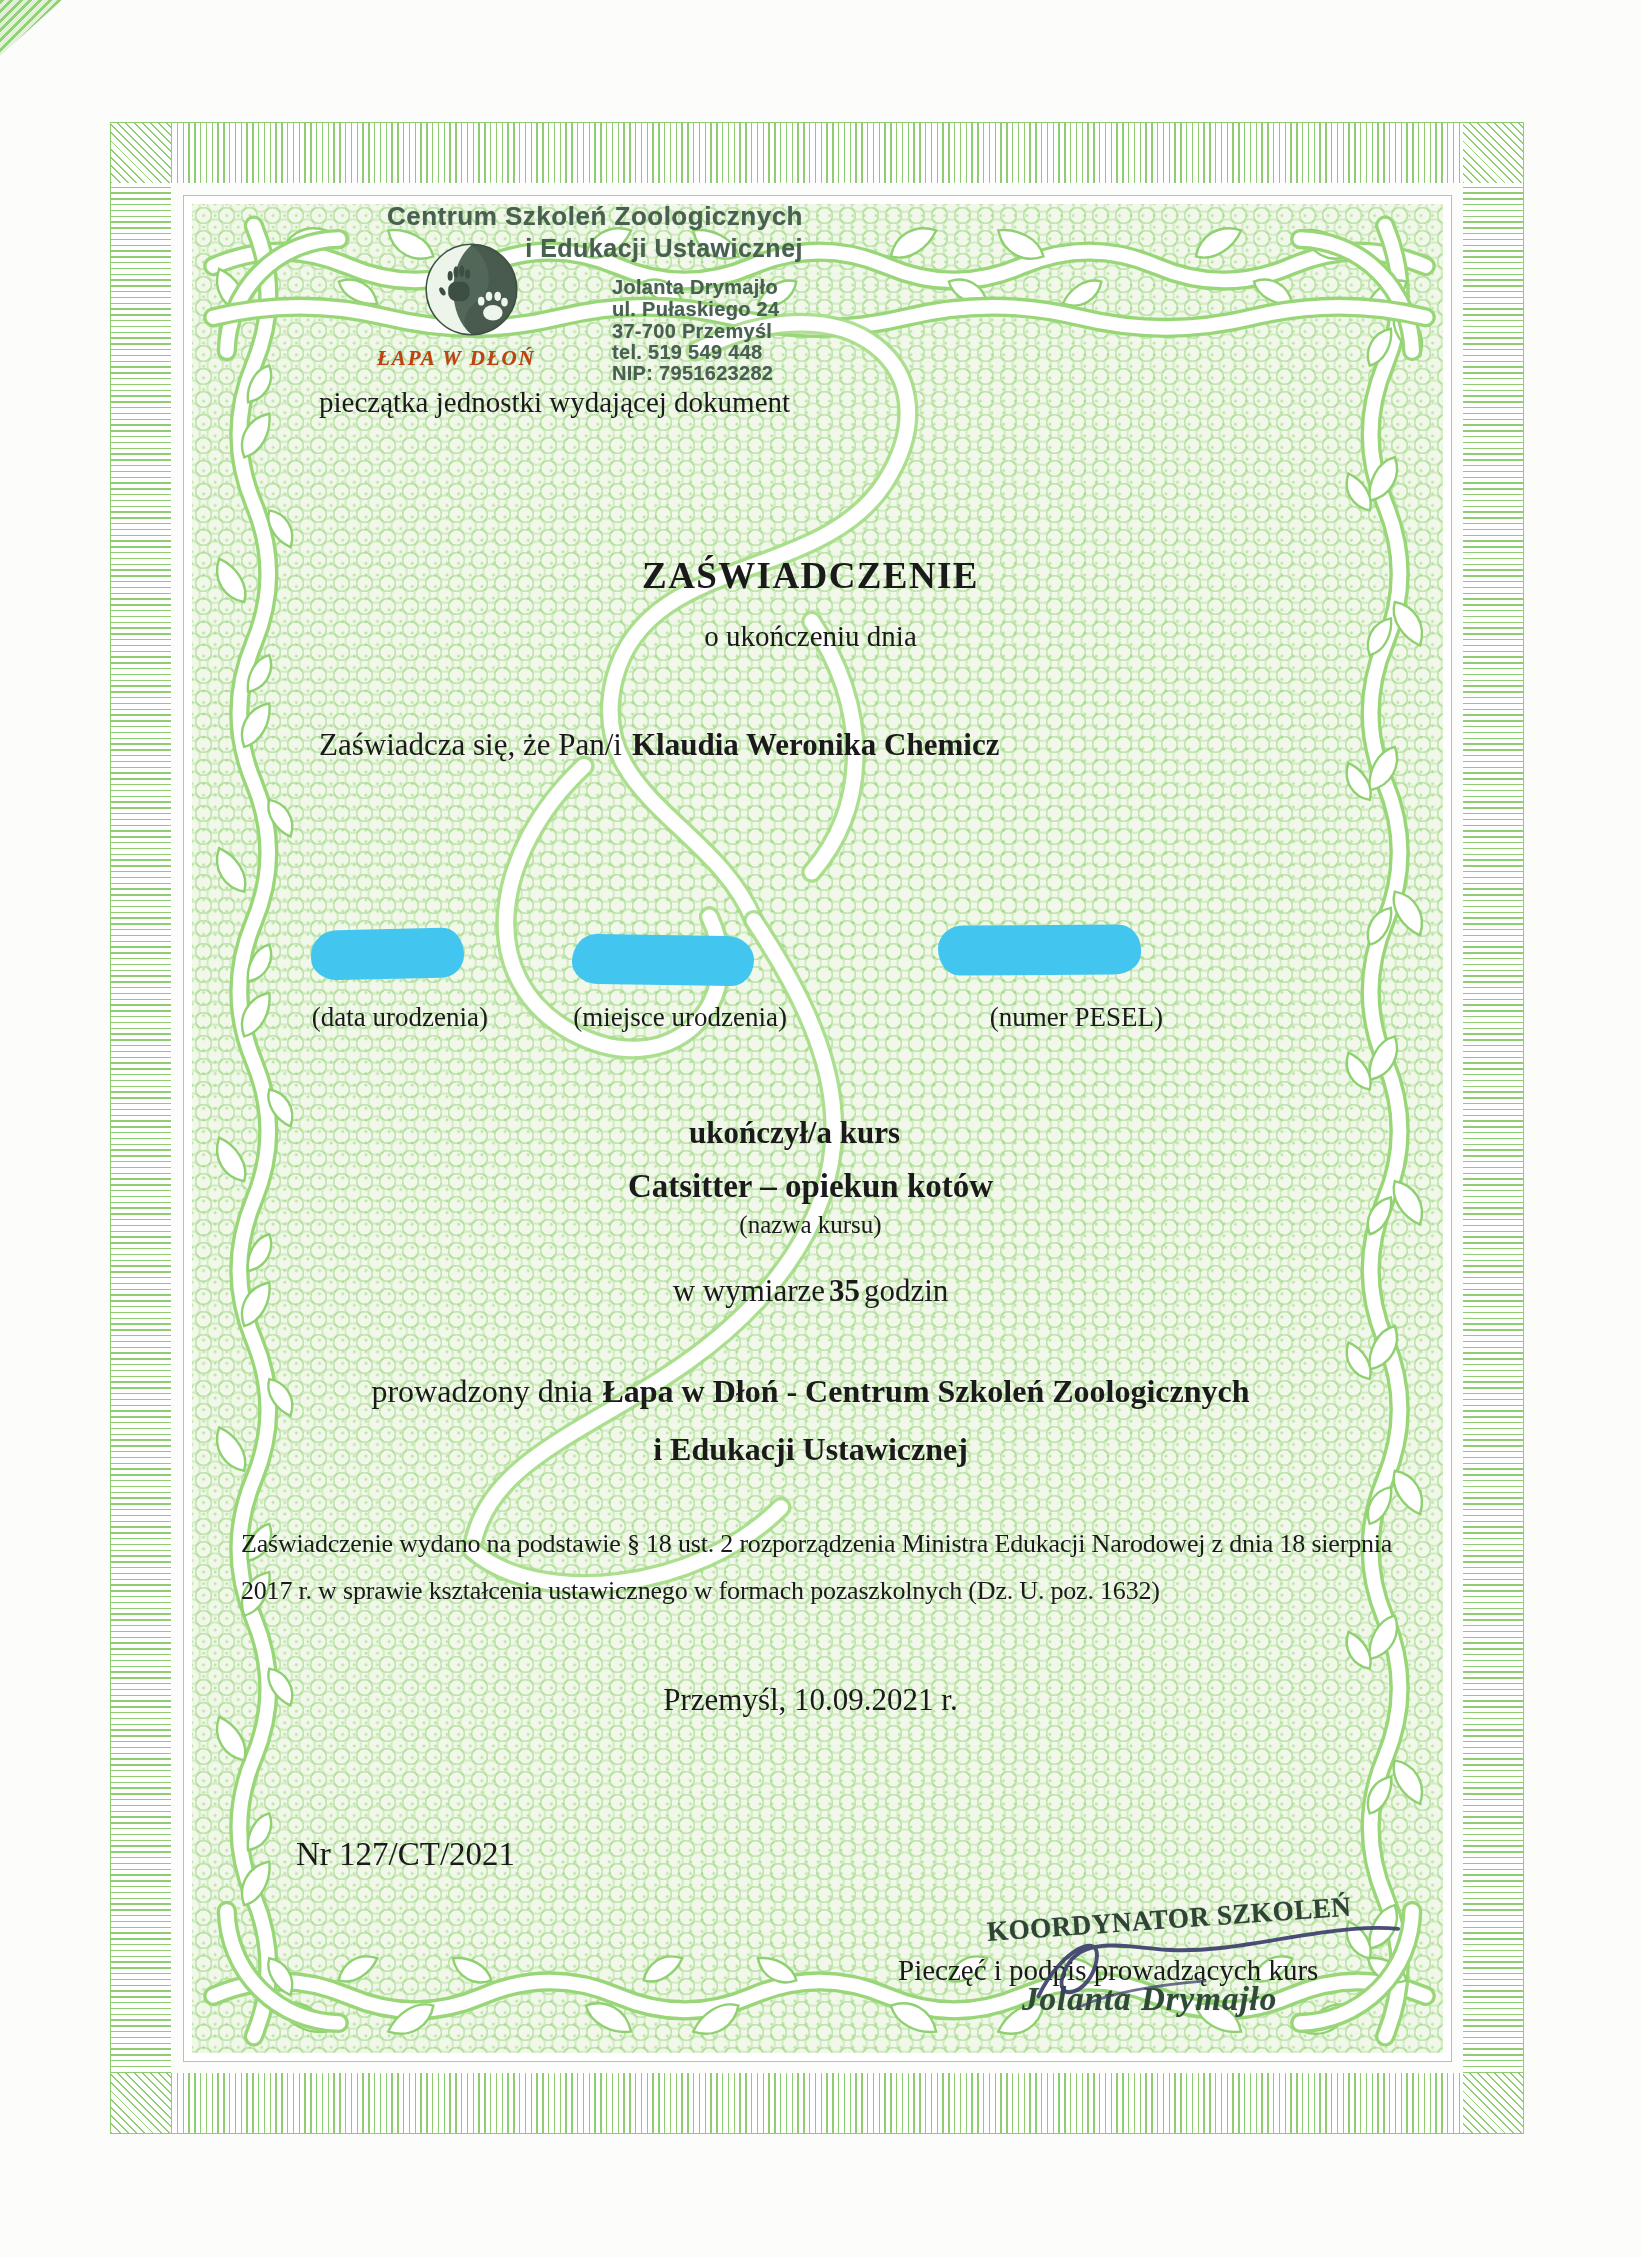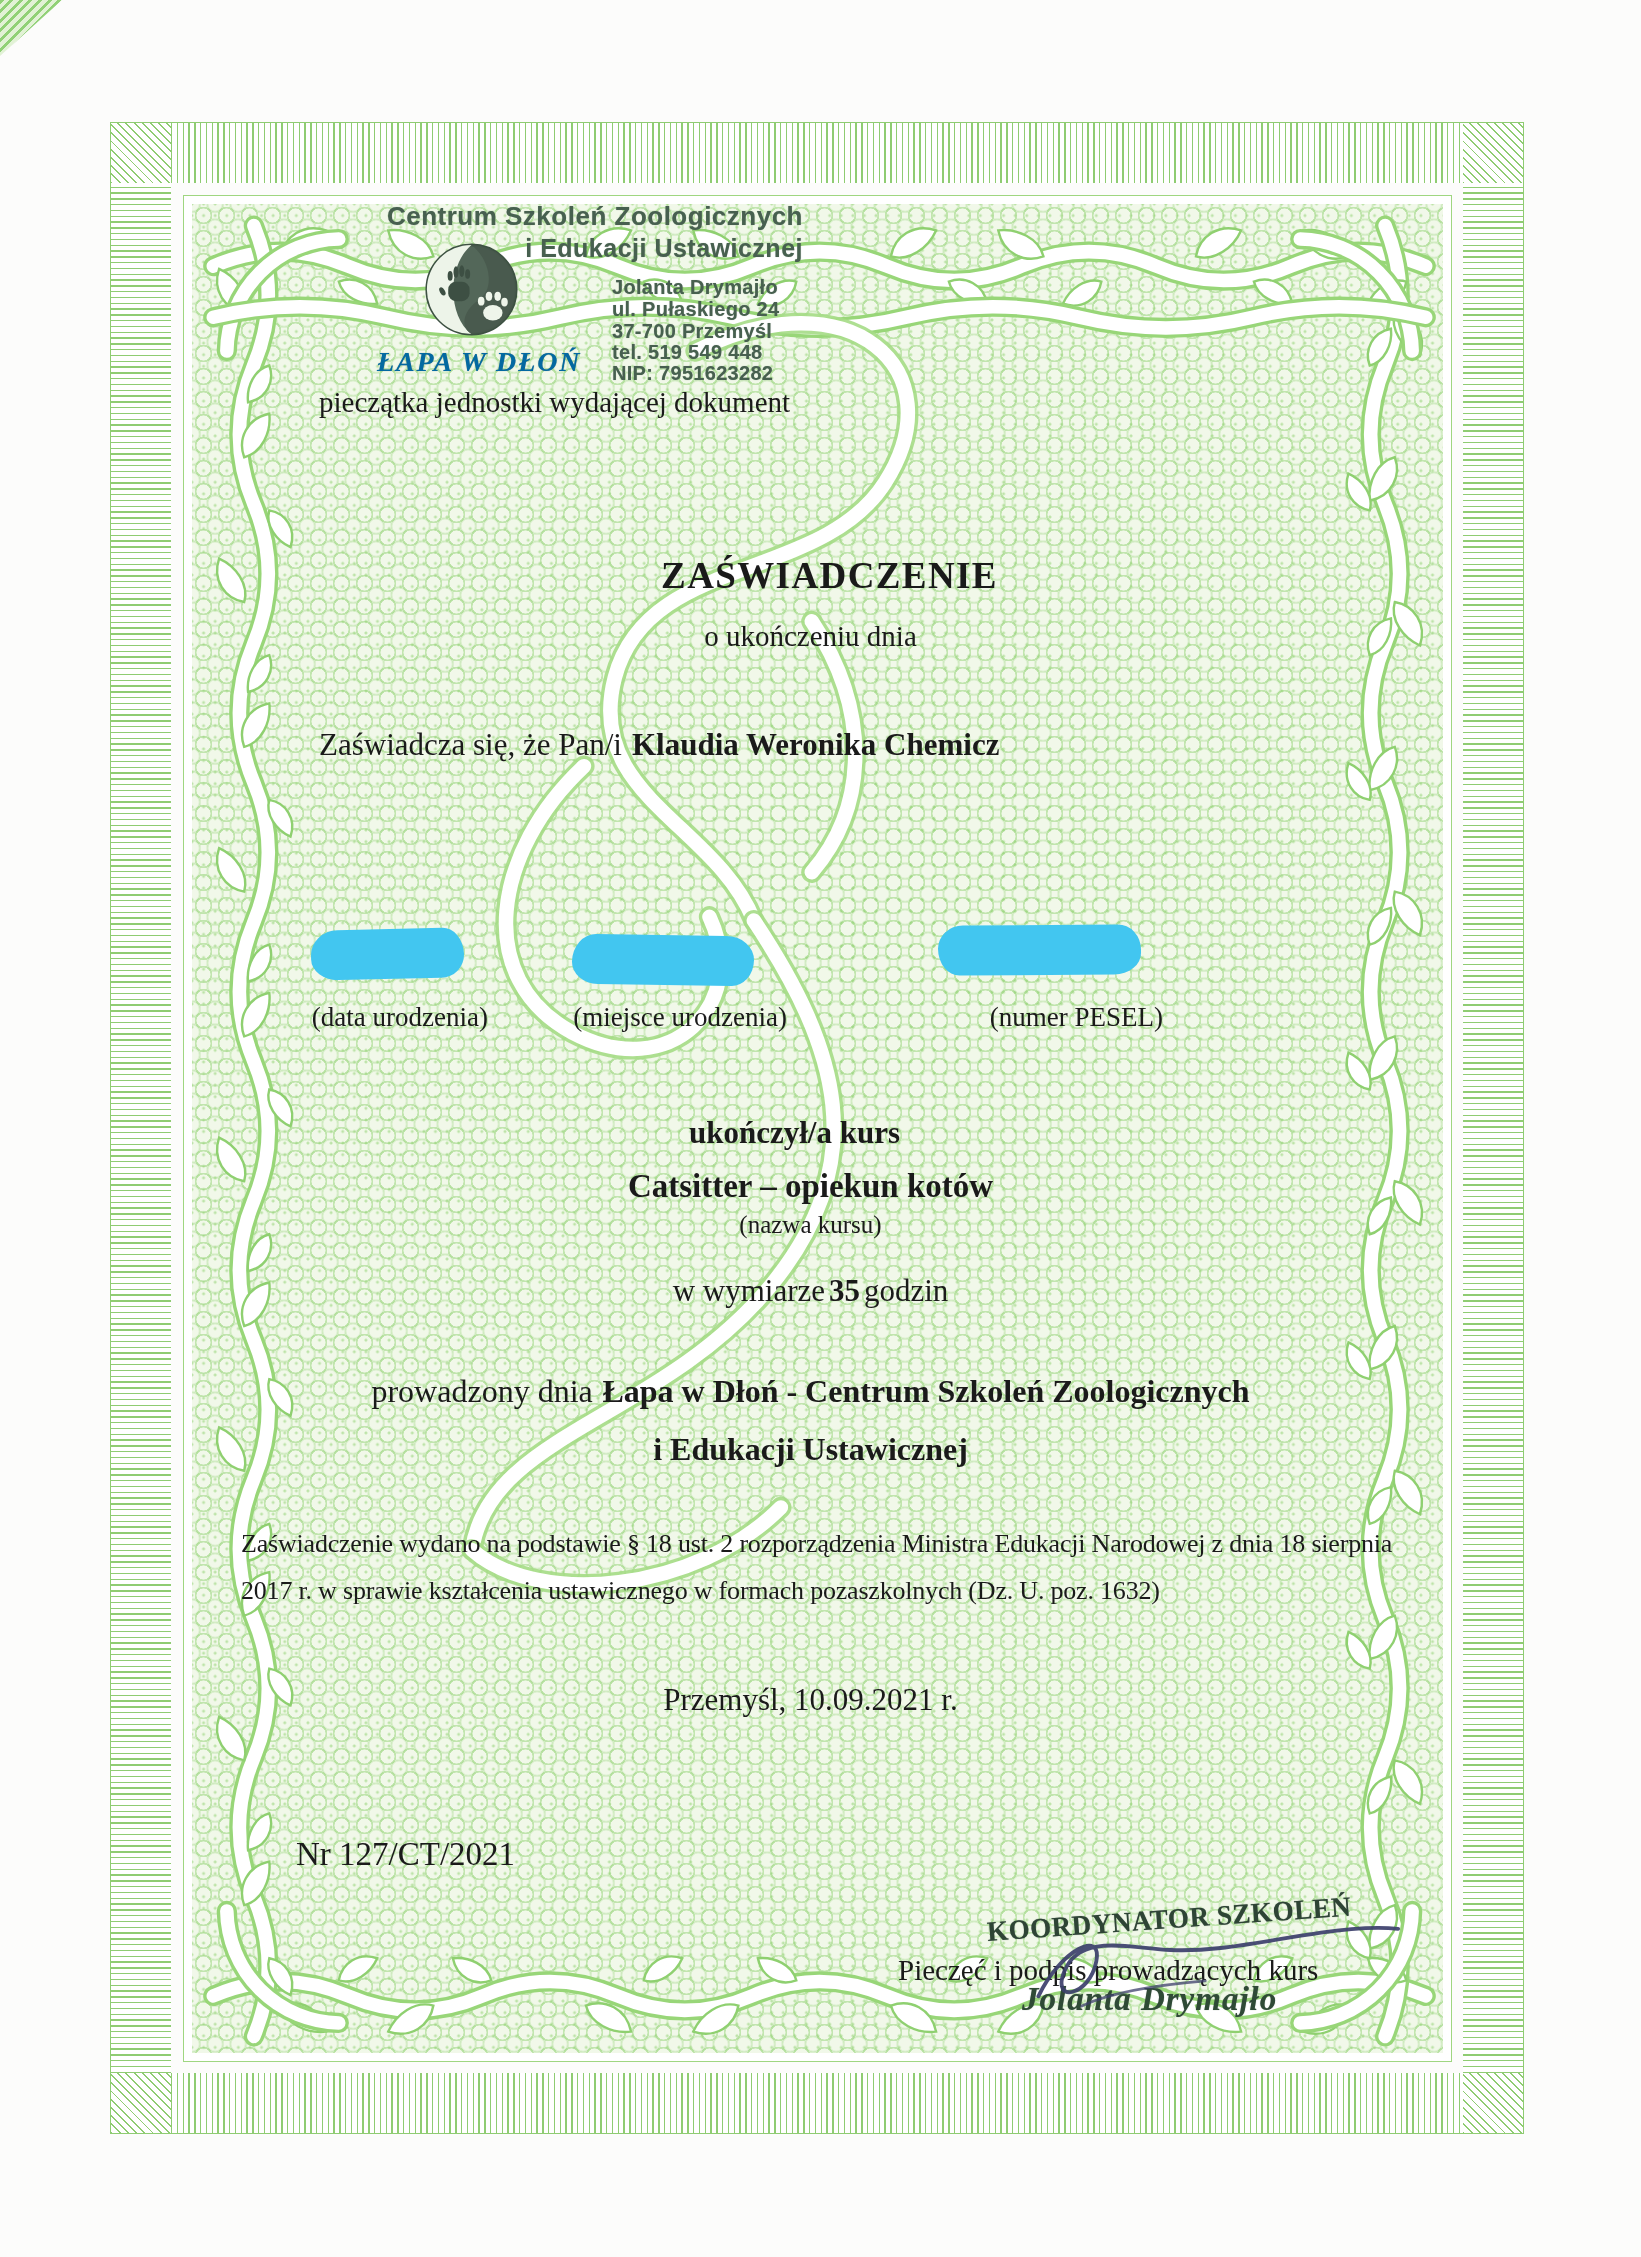--- a/index.html
+++ b/index.html
@@ -46,23 +46,23 @@
     background-position:0 0,11.6px 11.6px,5.8px 5.8px;
   }
   svg.ornaments{position:absolute;left:9.7px;top:9.7px;}
   
   .txt{position:absolute;white-space:nowrap;}
   .sans{font-family:"Liberation Sans", sans-serif;}
   .stamp-ink{color:#47604f;text-shadow:0 0 1px rgba(70,100,80,.45);}
   .org1{left:378px;top:201px;width:425px;text-align:right;font-size:26px;font-weight:bold;letter-spacing:0.5px;}
   .org2{left:378px;top:234px;width:425px;text-align:right;font-size:25px;font-weight:bold;letter-spacing:0.5px;}
   .addr{left:612px;font-size:20px;font-weight:bold;letter-spacing:0.3px;}
-  .brand{left:377px;top:346px;font-size:28px;font-style:italic;font-weight:bold;letter-spacing:1.9px;color:#0369a1;text-shadow:0 0 1px rgba(60,87,71,.5);}
+  .brand{left:377px;top:346px;font-size:21px;font-style:italic;font-weight:bold;letter-spacing:1.9px;color:#c2410c;text-shadow:0 0 1px rgba(60,87,71,.5);}
   .stamp-caption{left:319px;top:386px;font-size:29px;}
-  .title{left:183px;top:554px;width:1255px;text-align:center;font-size:37px;font-weight:bold;letter-spacing:1.4px;padding-left:19px;}
+  .title{left:183px;top:554px;width:1255px;text-align:center;font-size:37px;font-weight:bold;letter-spacing:1.4px;}
   .subtitle{left:183px;top:620px;width:1255px;text-align:center;font-size:29px;}
   .recipient{left:319px;top:727px;font-size:31px;}
   .recipient b{margin-left:10px;}
   .bar{position:absolute;height:50px;background:#42c6f0;}
   .bar1{left:311px;top:929px;width:153px;border-radius:29px 23px 25px 29px / 27px 29px 25px 23px;transform:rotate(-1.3deg);}
   .bar2{left:572px;top:935px;width:182px;border-radius:25px 29px 23px 27px / 29px 25px 27px 23px;transform:rotate(.8deg);}
   .bar3{left:938px;top:925px;width:203px;border-radius:27px 25px 29px 23px / 25px 27px 23px 29px;transform:rotate(-.4deg);}
   .field-label{font-size:27px;text-align:right;top:1002px;}
   .fl1{left:285px;width:203px;} .fl2{left:555px;width:232px;} .fl3{left:922px;width:241px;}
   .completed{left:167px;top:1115px;width:1255px;text-align:center;font-size:31px;font-weight:bold;}

